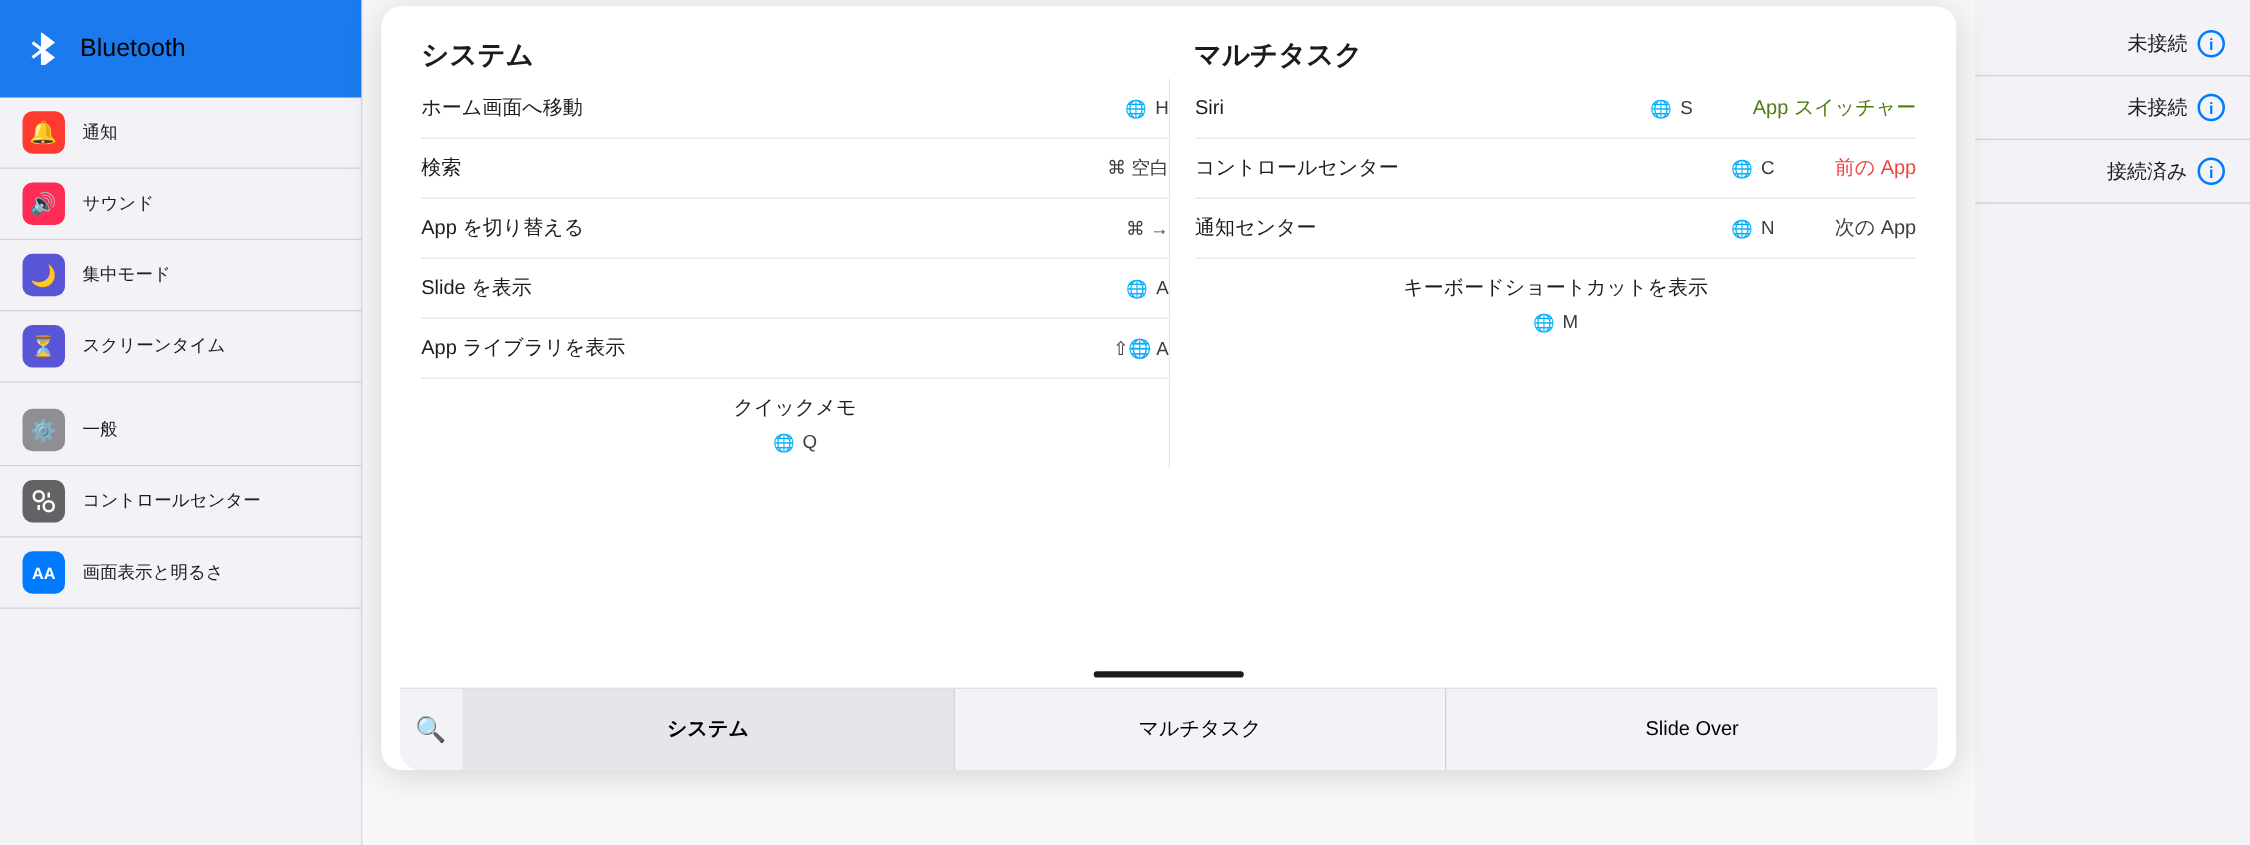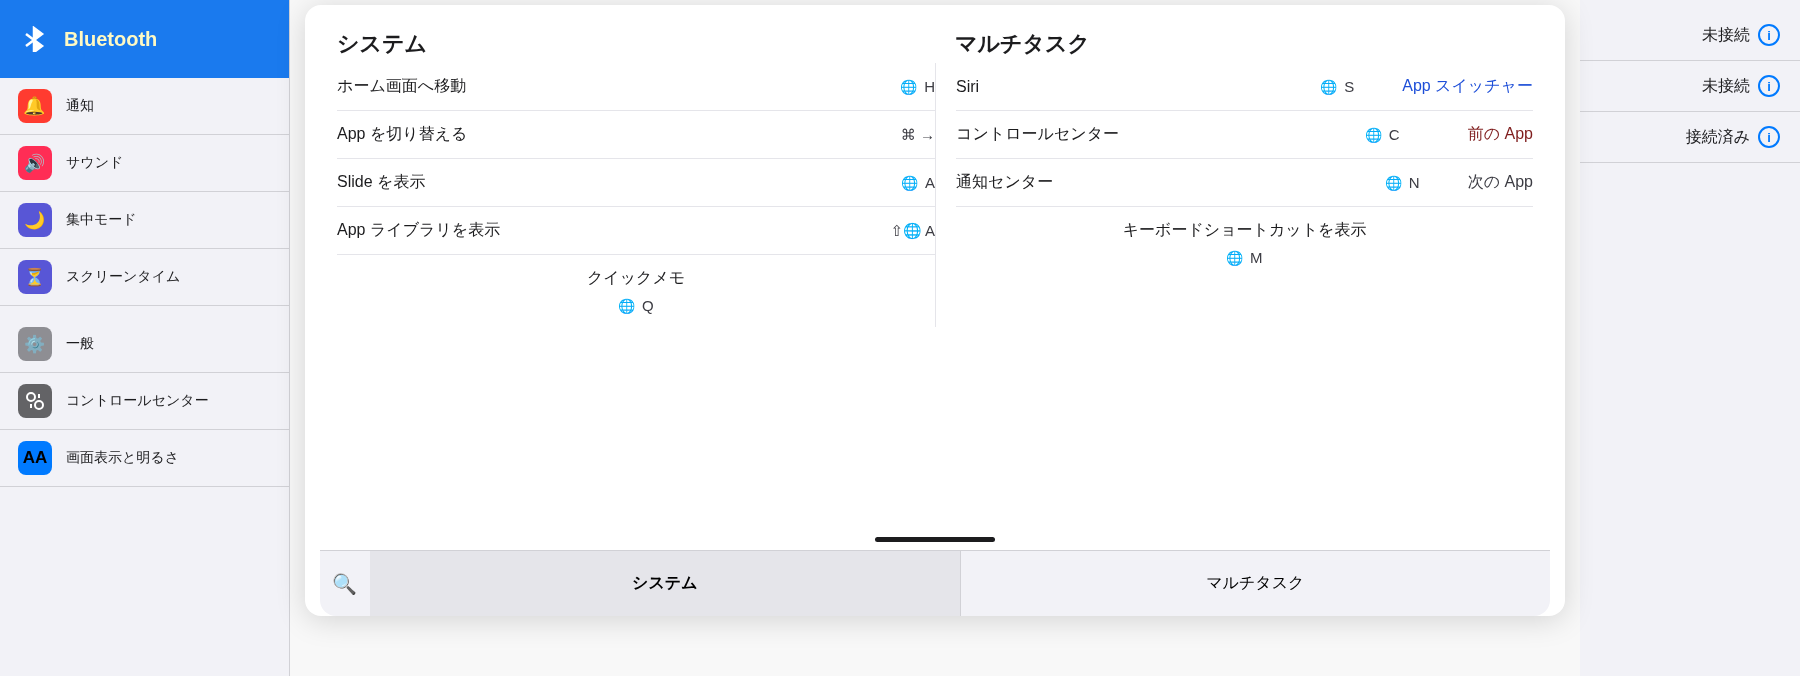--- a/index.html
+++ b/index.html
@@ -35,23 +35,23 @@
       width: 32px;
       height: 32px;
       color: white;
       display: flex;
       align-items: center;
       justify-content: center;
       font-size: 22px;
     }
 
     .sidebar-bluetooth .bt-label {
-      color: #fef9c3;
+      color: #000000;
       font-size: 20px;
-      font-weight: 700;
+      font-weight: 400;
     }
 
     .sidebar-item {
       display: flex;
       align-items: center;
       gap: 14px;
       padding: 11px 18px;
       border-bottom: 0.5px solid #d1d1d6;
       cursor: pointer;
     }
@@ -306,21 +306,21 @@
       <svg width="20" height="20" viewBox="0 0 20 20" fill="none">
         <circle cx="6" cy="6" r="4" stroke="white" stroke-width="2"></circle>
         <circle cx="14" cy="14" r="4" stroke="white" stroke-width="2"></circle>
         <line x1="14" y1="3" x2="14" y2="7" stroke="white" stroke-width="2"></line>
         <line x1="6" y1="13" x2="6" y2="17" stroke="white" stroke-width="2"></line>
       </svg>
     </div>
     <span class="sidebar-item-label">コントロールセンター</span>
   </div>
   <div class="sidebar-item">
-    <div class="sidebar-icon" style="background:#007aff;color:#000000;font-size:17px;font-weight:700;">AA</div>
+    <div class="sidebar-icon" style="background:#007aff;color:#ffffff;font-size:13px;font-weight:700;">AA</div>
     <span class="sidebar-item-label">画面表示と明るさ</span>
   </div>
 </div>
 
 <div class="right-panel">
   <div class="connection-item">
     <span>未接続</span>
     <div class="info-btn">i</div>
   </div>
   <div class="connection-item">
@@ -348,20 +348,24 @@
       </div>
 
       <div class="shortcut-grid">
 
         <div>
           <div class="shortcut-row">
             <span class="shortcut-label">ホーム画面へ移動</span>
             <span class="shortcut-keys"><span style="font-size:14px;">🌐</span>&nbsp;H</span>
           </div>
           <div class="shortcut-row">
+            <span class="shortcut-label">検索</span>
+            <span class="shortcut-keys">⌘ 空白</span>
+          </div>
+          <div class="shortcut-row">
             <span class="shortcut-label">App を切り替える</span>
             <span class="shortcut-keys">⌘ →</span>
           </div>
           <div class="shortcut-row">
             <span class="shortcut-label">Slide を表示</span>
             <span class="shortcut-keys"><span style="font-size:14px;">🌐</span>&nbsp;A</span>
           </div>
           <div class="shortcut-row">
             <span class="shortcut-label">App ライブラリを表示</span>
             <span class="shortcut-keys">⇧🌐 A</span>
@@ -369,26 +373,26 @@
           <div class="shortcut-row">
             <span class="shortcut-label">クイックメモ</span>
             <span class="shortcut-keys"><span style="font-size:14px;">🌐</span>&nbsp;Q</span>
           </div>
         </div>
 
         <div class="right-column multitask-col-right">
           <div class="shortcut-row">
             <span class="shortcut-label">Siri</span>
             <span class="shortcut-keys"><span style="font-size:14px;">🌐</span>&nbsp;S</span>
-            <span style="margin-left:40px; color:#1d4ed8; font-size:16px;">App スイッチャー</span>
+            <span style="margin-left:40px; color:#4d7c0f; font-size:16px;">App スイッチャー</span>
           </div>
           <div class="shortcut-row">
             <span class="shortcut-label">コントロールセンター</span>
             <span class="shortcut-keys"><span style="font-size:14px;">🌐</span>&nbsp;C</span>
-            <span style="margin-left:60px; color:#7f1d1d; font-size:16px;">前の App</span>
+            <span style="margin-left:40px; color:#ef4444; font-size:16px;">前の App</span>
           </div>
           <div class="shortcut-row">
             <span class="shortcut-label">通知センター</span>
             <span class="shortcut-keys"><span style="font-size:14px;">🌐</span>&nbsp;N</span>
             <span style="margin-left:40px; color:#3c3c43; font-size:16px;">次の App</span>
           </div>
           <div class="shortcut-row">
             <span class="shortcut-label">キーボードショートカットを表示</span>
             <span class="shortcut-keys"><span style="font-size:14px;">🌐</span>&nbsp;M</span>
           </div>
@@ -399,15 +403,18 @@
     <div class="scroll-indicator" style="position:absolute;bottom:74px;left:50%;transform:translateX(-50%);"></div>
 
     <div class="tab-bar">
       <div class="tab-search">🔍</div>
       <div class="tab-item active">
         <span>システム</span>
       </div>
       <div class="tab-item">
         <span>マルチタスク</span>
       </div>
+      <div class="tab-item">
+        <span>Slide Over</span>
+      </div>
     </div>
   </div>
 </div>
 
 </body></html>

